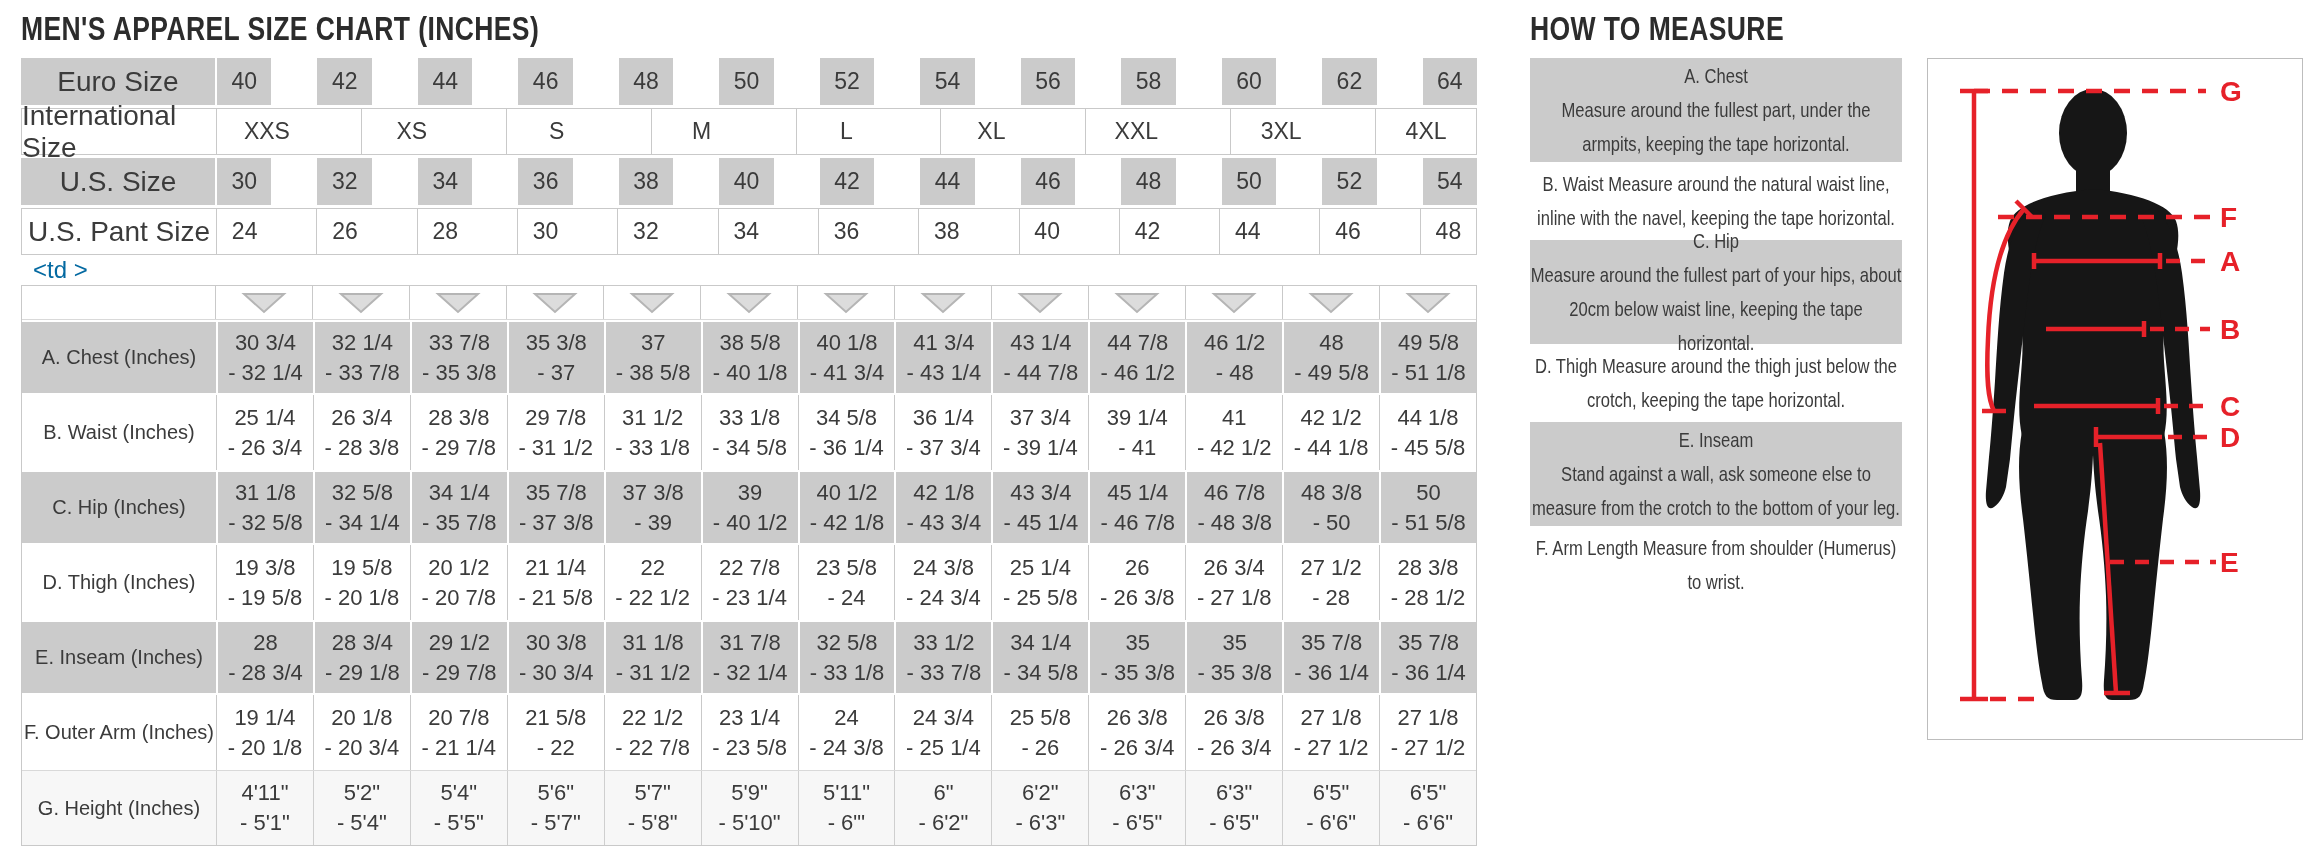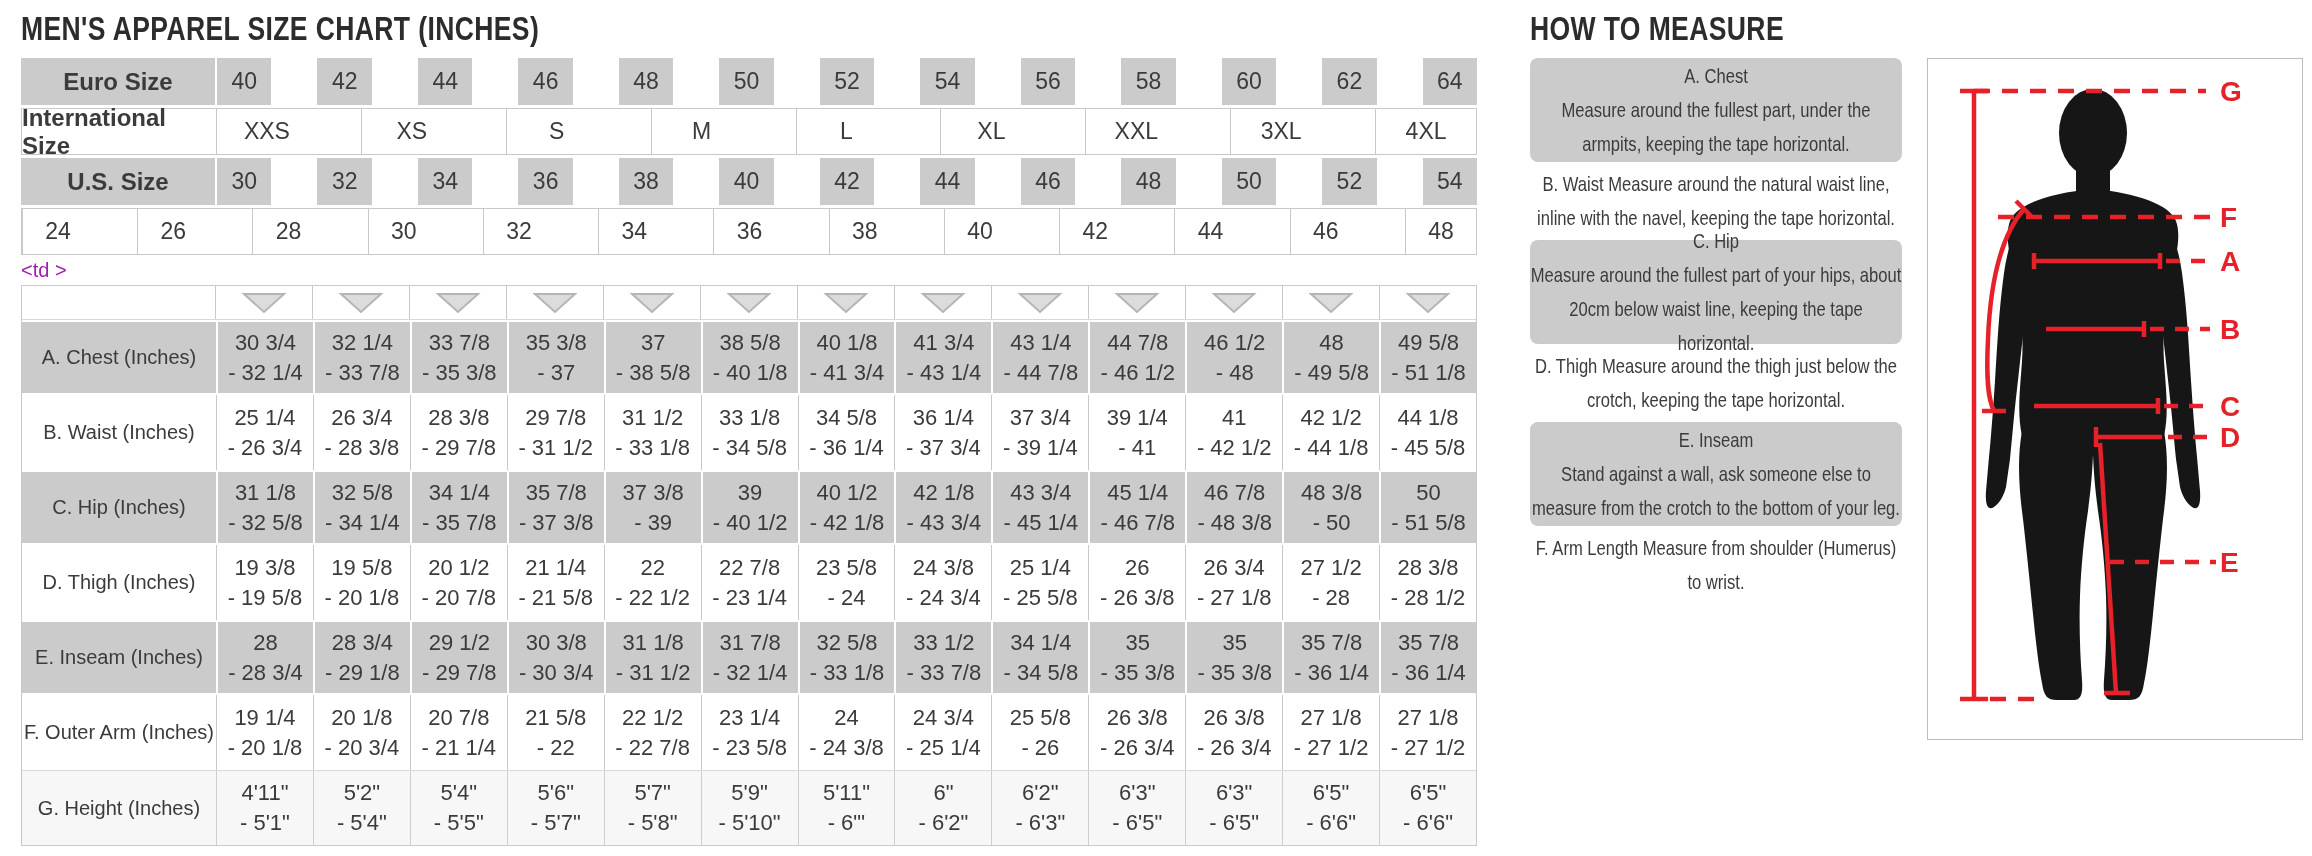--- a/index.html
+++ b/index.html
@@ -12,30 +12,30 @@
 
   
   .left { position:absolute; left:21px; top:6px; width:1456px; }
   .sec-title {
     margin:0; height:44px; line-height:44px; font-size:34px; font-weight:bold;
     color:#2c2c2c; white-space:nowrap; letter-spacing:.5px;
     transform:scaleX(0.78); transform-origin:0 50%;
   }
   .htable { margin-top:8px; display:flex; flex-direction:column; gap:3px; }
   .hrow { display:flex; height:47px; }
-  .hrow .lab { flex:0 0 194px; display:flex; align-items:center; justify-content:center; font-size:24px;font-weight:bold; }
+  .hrow .lab { flex:0 0 194px; display:flex; align-items:center; justify-content:center; font-size:28px; }
   .hrow .vals { flex:1 1 auto; display:flex;gap:44px; }
   .hrow .cell { flex:1 1 0; display:flex; align-items:center; justify-content:center; font-size:23px; }
   .hrow.grey .lab, .hrow.grey .cell { background:#cbcbcb; }
   .hrow.grey .vals .cell { border-left:2px solid #ffffff; }
   .hrow.white { border:1px solid #c9c9c9;justify-content:center; }
   .hrow.white .lab, .hrow.white .cell { background:#ffffff; }
   .hrow.white .vals .cell { border-left:1px solid #c9c9c9; }
 
-  .stray { margin:2px 0; font-size:20px; line-height:26px; color:#a21caf; }
+  .stray { margin:2px 12px; font-size:24px; line-height:26px; color:#0369a1; }
 
   .mtable { border:1px solid #c9c9c9; background:#fff; }
   .trow { display:flex; height:34px; background:#ffffff; border-bottom:1px solid #d9d9d9; }
   .trow .lab { flex:0 0 194px; border-right:1px solid #c9c9c9; }
   .trow .vals { flex:1 1 auto; display:flex; }
   .trow .cell { flex:1 1 0; display:flex; align-items:center; justify-content:center; border-right:1px solid #c9c9c9; }
   .trow .cell:last-child { border-right:none; }
 
   .mrow { display:flex; height:75px; }
   .mrow .lab { flex:0 0 194px; display:flex; align-items:center; justify-content:center; font-size:20px; }
@@ -47,21 +47,21 @@
   .mrow.white .lab, .mrow.white .cell { background:#ffffff; }
   .mrow.white .vals .cell { border-left:1px solid #c9c9c9; }
   .mrow.light .lab, .mrow.light .cell { background:#f7f7f7; }
   .mrow.light { border-top:1px solid #d9d9d9; }
   .mrow.light .vals .cell { border-left:1px solid #cfcfcf; }
 
   
   .right { position:absolute; left:1530px; top:6px; width:775px; }
   .rwrap { display:flex; margin-top:8px; gap:25px; }
   .instructions { width:372px; display:flex; flex-direction:column; gap:4px; }
-  .ins { display:flex; align-items:center; justify-content:center; text-align:center;border-radius:8px; }
+  .ins { display:flex; align-items:center; justify-content:center; text-align:center; }
   .ins.grey { background:#cbcbcb; }
   .ins.white { background:#ffffff; }
   .ins-text { flex:0 0 470px; width:470px; transform:scaleX(0.79); font-size:21px; line-height:34px; color:#3b3b3b; }
   .figure-box { width:376px; height:682px; border:1px solid #bdbdbd; background:#ffffff; }
 </style>
 </head>
 <body>
 
 <div class="page">
 
@@ -112,20 +112,21 @@
             <div class="cell">42</div>
             <div class="cell">44</div>
             <div class="cell">46</div>
             <div class="cell">48</div>
             <div class="cell">50</div>
             <div class="cell">52</div>
             <div class="cell">54</div>
           </div>
         </div>
         <div class="hrow white">
+          <div class="lab">U.S. Pant Size</div>
           <div class="vals">
             <div class="cell">24</div>
             <div class="cell">26</div>
             <div class="cell">28</div>
             <div class="cell">30</div>
             <div class="cell">32</div>
             <div class="cell">34</div>
             <div class="cell">36</div>
             <div class="cell">38</div>
             <div class="cell">40</div>

